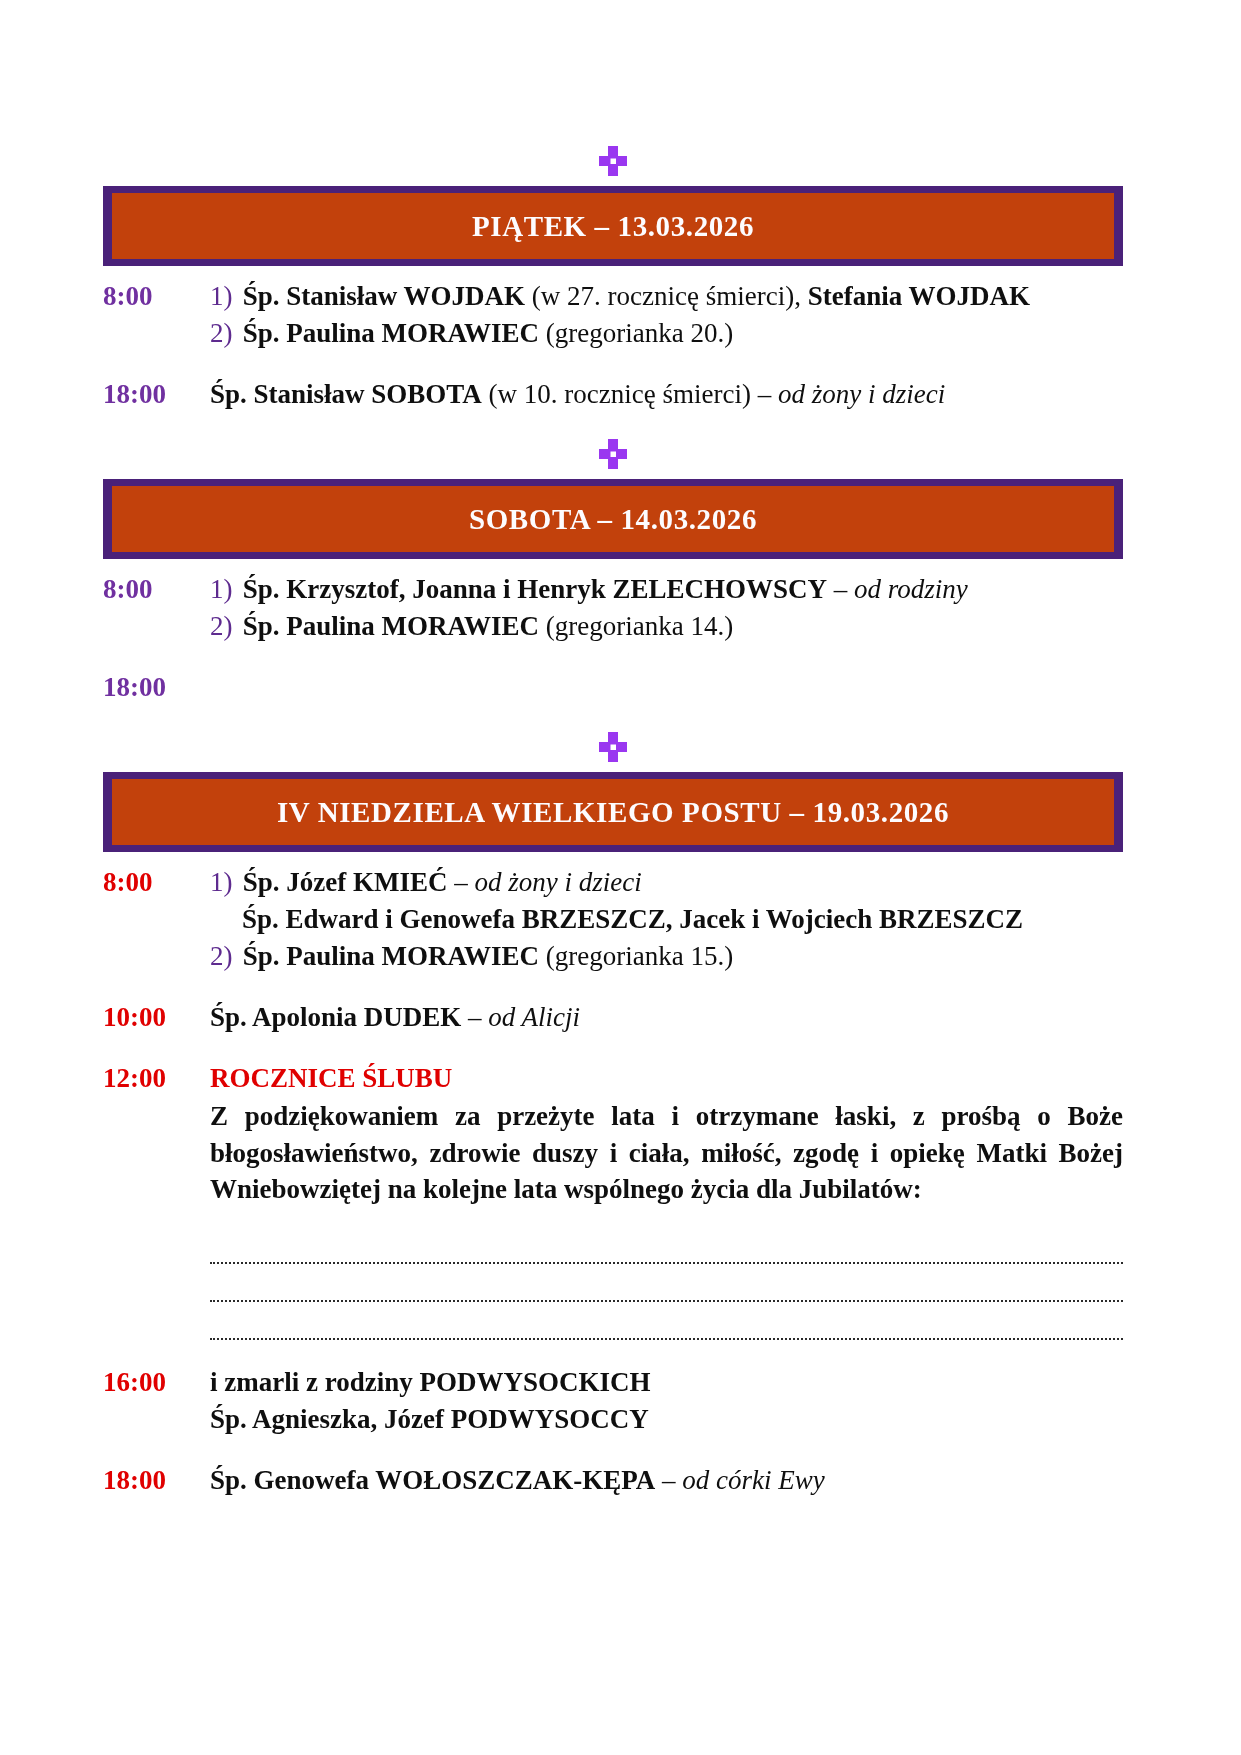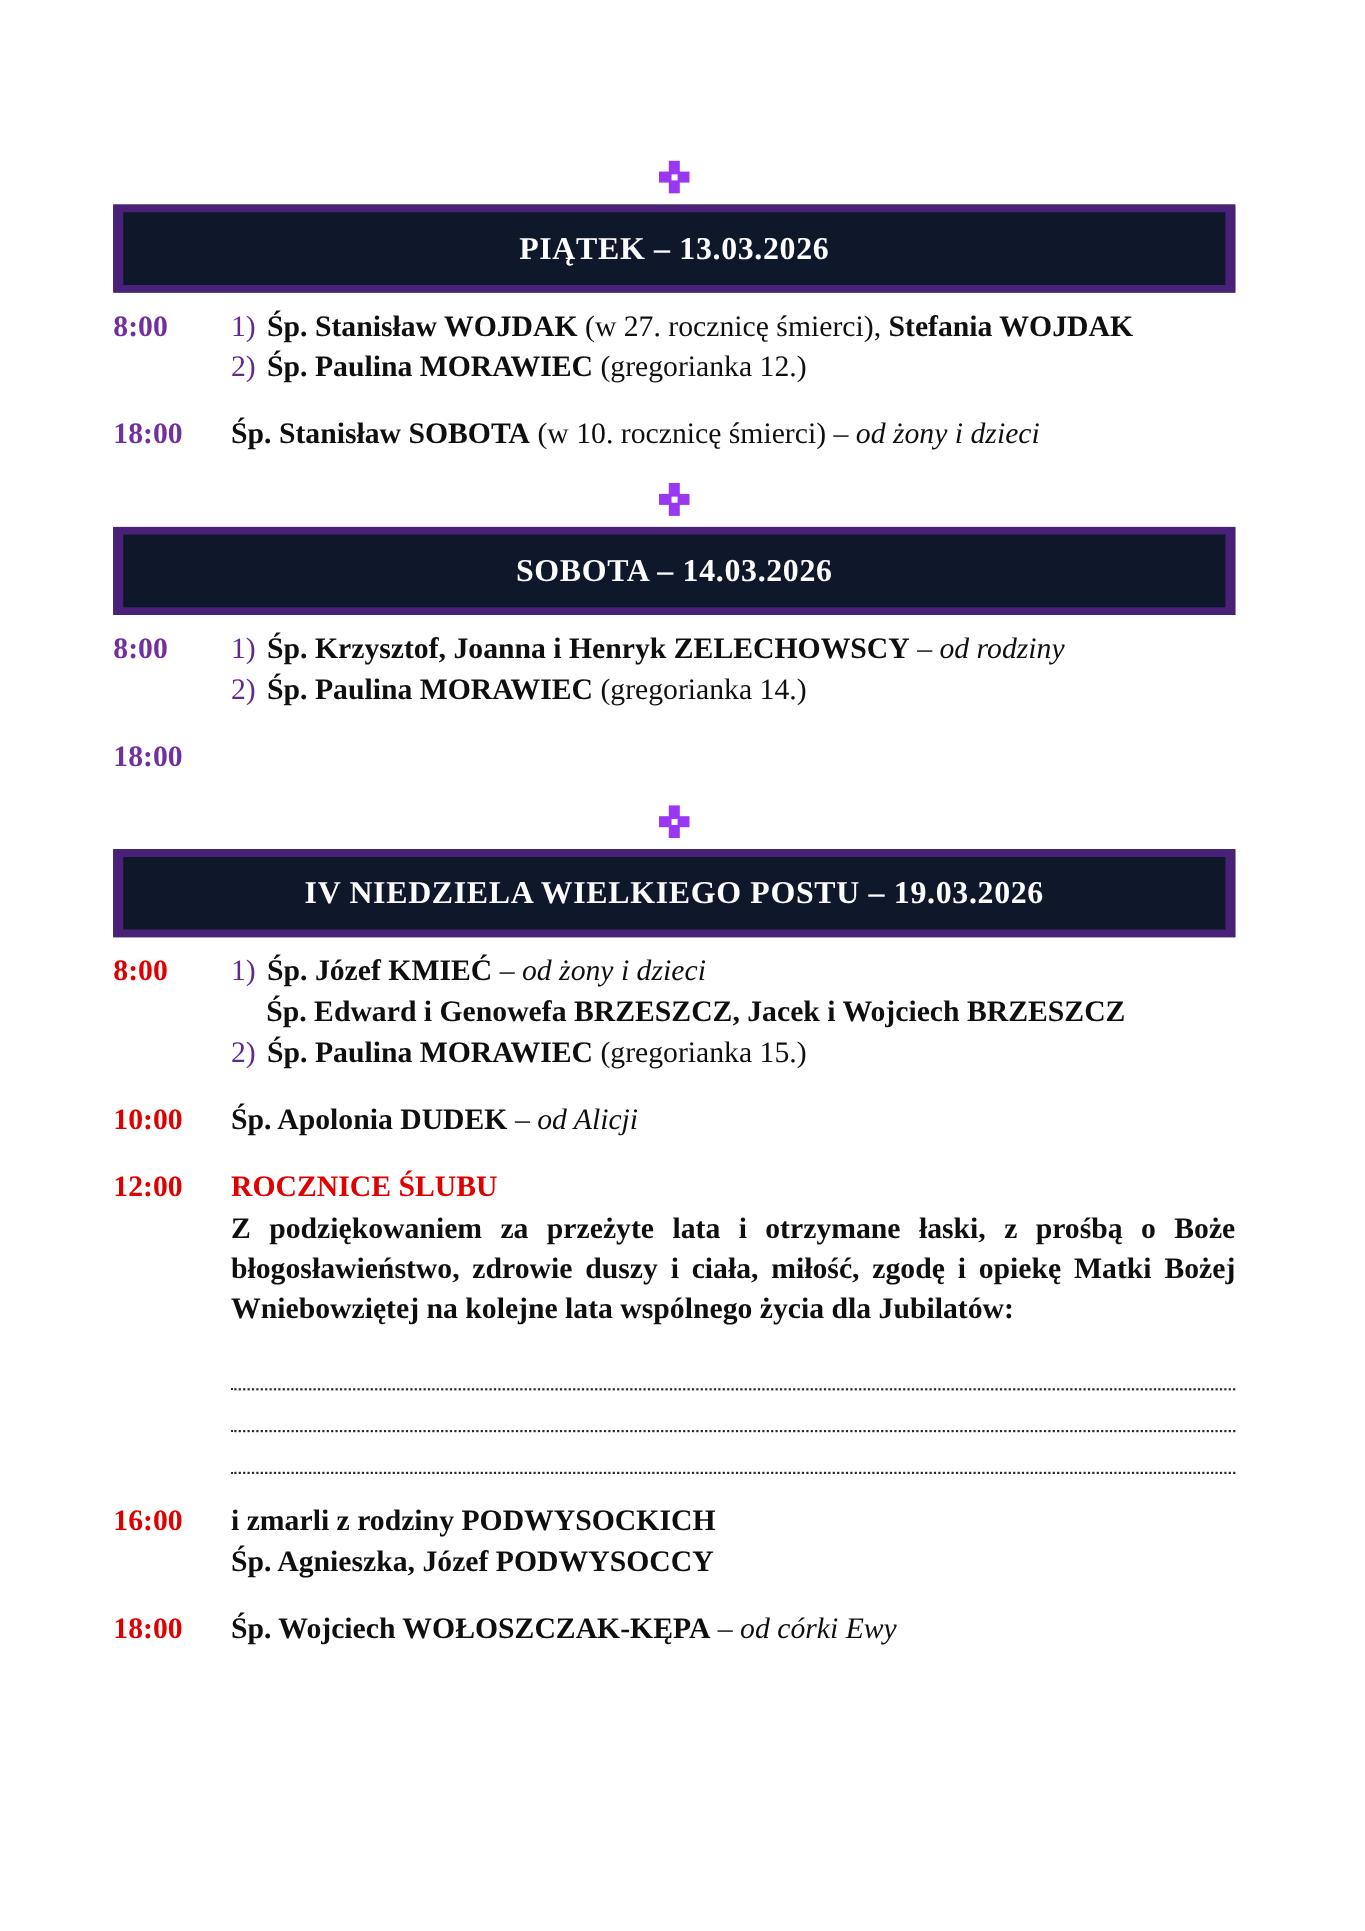--- a/index.html
+++ b/index.html
@@ -20,21 +20,21 @@
   .cross-row{
     text-align:center;
     margin:26px 0 10px 0;
     line-height:0;
   }
   .section:first-child .cross-row{margin-top:146px;}
   
   .banner{
     box-sizing:border-box;
     width:1020px;height:80px;
-    background:#0f172a;
+    background:#c2410c;
     border:7px solid #4a2179;
     border-left-width:9px;border-right-width:9px;
     display:flex;align-items:center;justify-content:center;
     margin-bottom:12px;
   }
   .banner-title{
     color:#fdfcff;
     font-size:29px;
     font-weight:bold;
     letter-spacing:0.6px;
@@ -97,21 +97,21 @@
               <rect x="0" y="10" width="28" height="10" fill="#9a37f0"></rect>
               <rect x="11.5" y="12.5" width="5.5" height="5.5" fill="#ffffff"></rect>
             </svg></span></div>
         <div class="banner">
           <span class="banner-title">PIĄTEK – 13.03.2026</span>
         </div>
         <div class="entry">
           <div class="entry-time time-purple">8:00</div>
           <div class="entry-body">
             <div class="line"><span class="num">1)</span> <span class="seg-b">Śp. Stanisław WOJDAK</span><span class="seg-n"> (w 27. rocznicę śmierci), </span><span class="seg-b">Stefania WOJDAK</span></div>
-            <div class="line"><span class="num">2)</span> <span class="seg-b">Śp. Paulina MORAWIEC</span><span class="seg-n"> (gregorianka 12.)</span></div>
+            <div class="line"><span class="num">2)</span> <span class="seg-b">Śp. Paulina MORAWIEC</span><span class="seg-n"> (gregorianka 20.)</span></div>
           </div>
         </div>
         <div class="entry">
           <div class="entry-time time-purple">18:00</div>
           <div class="entry-body">
             <div class="line"><span class="seg-b">Śp. Stanisław SOBOTA</span><span class="seg-n"> (w 10. rocznicę śmierci) </span><span class="seg-i">– od żony i dzieci</span></div>
           </div>
         </div>
       </div>
       <div class="section">
@@ -172,18 +172,18 @@
         <div class="entry">
           <div class="entry-time time-red">16:00</div>
           <div class="entry-body">
             <div class="line"><span class="seg-b">i zmarli z rodziny PODWYSOCKICH</span></div>
             <div class="line"><span class="seg-b">Śp. Agnieszka, Józef PODWYSOCCY</span></div>
           </div>
         </div>
         <div class="entry">
           <div class="entry-time time-red">18:00</div>
           <div class="entry-body">
-            <div class="line"><span class="seg-b">Śp. Wojciech WOŁOSZCZAK-KĘPA</span><span class="seg-i"> – od córki Ewy</span></div>
+            <div class="line"><span class="seg-b">Śp. Genowefa WOŁOSZCZAK-KĘPA</span><span class="seg-i"> – od córki Ewy</span></div>
           </div>
         </div>
       </div>
     </div>
 </div>
 
 </body></html>

